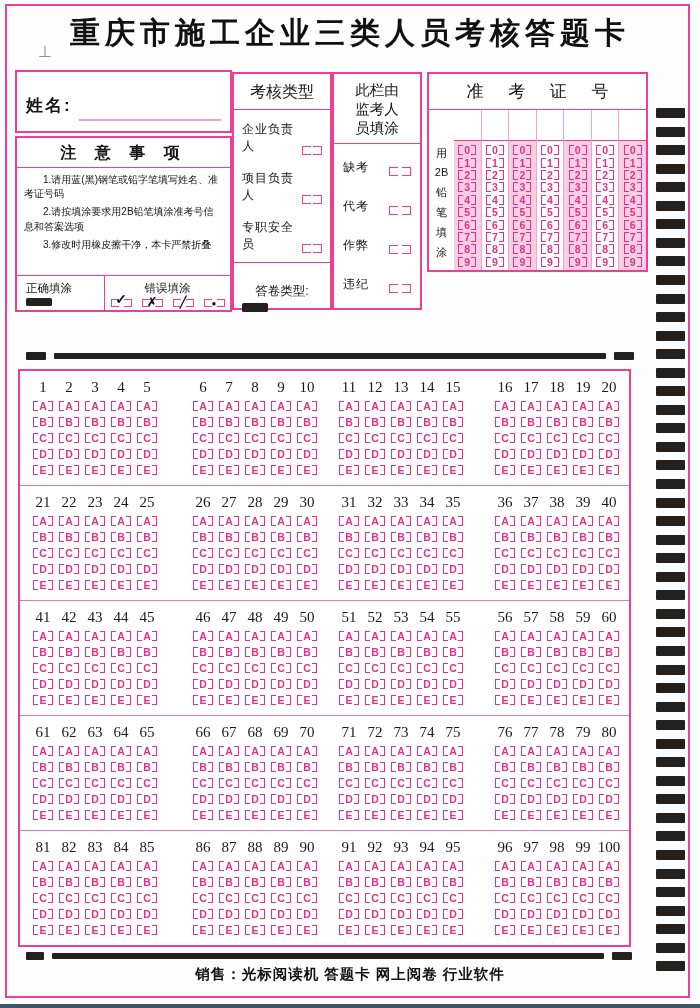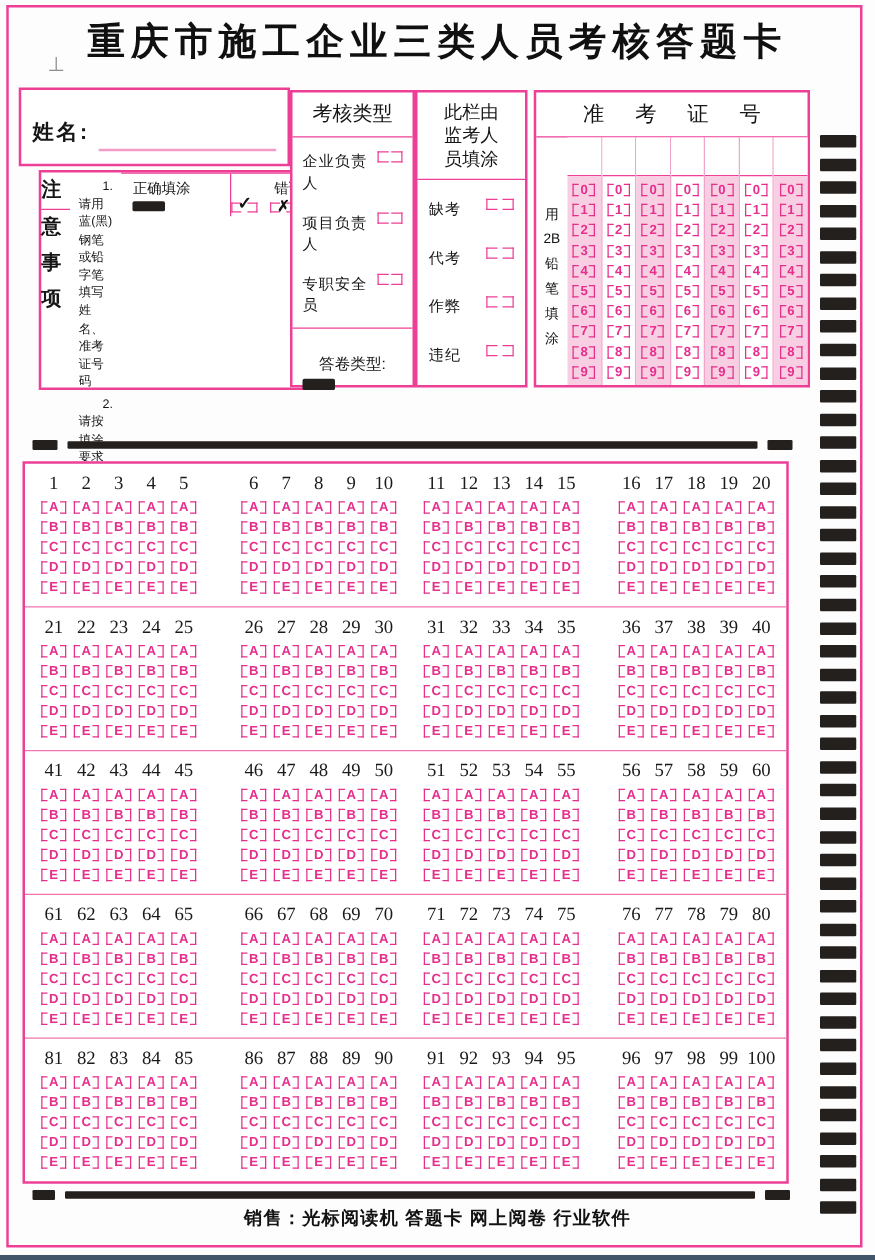--- a/index.html
+++ b/index.html
@@ -12,21 +12,21 @@
          font-size:30px;font-weight:bold;letter-spacing:5px;color:#101010;}
   #regmark{position:absolute;left:38px;top:42px;color:#8f8f8f;font-size:16px;}
   
   .pbox{position:absolute;border:2px solid var(--pink);box-sizing:border-box;background:#fff;}
   
   #name-box{left:15px;top:70px;width:217px;height:63px;}
   #name-label{position:absolute;left:9px;top:22px;font-size:17px;font-weight:bold;letter-spacing:2px;}
   #name-line{position:absolute;left:62px;right:9px;bottom:10px;height:0;
              border-bottom:2px solid #f295c0;border-bottom:2px solid #f49cc7;}
   
-  #notice-box{left:31px;top:136px;width:217px;height:176px;display:flex;flex-direction:row;}
+  #notice-box{left:15px;top:136px;width:217px;height:176px;display:flex;flex-direction:column;}
   #notice-header{height:29px;line-height:29px;text-align:center;font-size:16px;font-weight:bold;
                  letter-spacing:7px;border-bottom:1.5px solid var(--pink);}
   #notice-body{flex:1;padding:5px 7px 0 7px;font-size:10px;line-height:1.42;}
   #notice-body p{margin:0 0 4px 0;text-indent:1.9em;}
   #fill-row{height:34px;border-top:1.5px solid var(--pink);display:flex;}
   #correct-cell{width:88px;border-right:1.5px solid var(--pink);padding:2px 0 0 9px;box-sizing:border-box;}
   #wrong-cell{flex:1;padding-top:2px;text-align:center;}
   .fill-label{font-size:11.5px;}
   .blackbar{background:var(--bar);border-radius:1.5px;}
   #correct-mark{width:26px;height:8px;margin-top:2px;}
@@ -39,37 +39,37 @@
   .wg{position:absolute;left:0;width:100%;text-align:center;color:#141414;font-weight:bold;line-height:1;}
   .wg.check{font-size:14px;top:-7px;}
   .wg.cross{font-size:12px;top:-3px;}
   .wg.slash{font-size:11px;top:-2px;}
   .wg.dot{font-size:8px;top:1px;}
   
   #type-box{left:232px;top:72px;width:100px;height:238px;display:flex;flex-direction:column;}
   #type-header{height:35px;line-height:35px;text-align:center;font-size:16px;
                border-bottom:1.5px solid var(--pink);}
   #type-options{flex:1;display:flex;flex-direction:column;justify-content:space-around;padding:4px 8px 2px 8px;}
-  .opt-row{display:flex;align-items:flex-start;justify-content:space-between;font-size:12px;}
+  .opt-row{display:flex;align-items:flex-end;justify-content:space-between;font-size:12px;}
   .obub{position:relative;width:22px;height:9px;display:inline-block;}
   .obub::before,.obub::after{content:"";position:absolute;top:0;bottom:0;width:8px;
       border:1.7px solid var(--pink);}
   .obub::before{left:0;border-right:none;}
   .obub::after{right:0;border-left:none;}
   #anstype-cell{height:46px;border-top:1.5px solid var(--pink);padding:20px 8px;box-sizing:border-box;}
   #anstype-label{font-size:12.5px;text-align:center;display:block;}
   #anstype-mark{width:26px;height:9px;margin-top:3px;}
   
   #invig-box{left:332px;top:72px;width:90px;height:238px;display:flex;flex-direction:column;}
   #invig-header{padding:7px 0 5px 0;text-align:center;font-size:14.5px;line-height:1.32;
                 border-bottom:1.5px solid var(--pink);}
   #invig-options{flex:1;display:flex;flex-direction:column;justify-content:space-around;padding:4px 9px;}
   .opt-row .opt-label{letter-spacing:1px;}
   
-  #ticket-box{left:427px;top:72px;width:221px;height:238px;display:flex;flex-direction:column;}
+  #ticket-box{left:427px;top:72px;width:221px;height:200px;display:flex;flex-direction:column;}
   #ticket-header{height:35px;line-height:35px;text-align:center;font-size:17px;letter-spacing:10px;
                  text-indent:10px;border-bottom:1.5px solid var(--pink);}
   #ticket-body{flex:1;display:flex;}
   #pencil-label{width:25px;display:flex;flex-direction:column;align-items:center;
                 justify-content:center;padding-top:26px;font-size:11px;line-height:1.8;color:#111;}
   #ticket-grid{flex:1;display:flex;}
   .tcol{flex:1;display:flex;flex-direction:column;}
   .tcol + .tcol{border-left:1px solid #f2a5ca;}
   .write-cell{height:30px;border-bottom:1px solid var(--pink);background:#fff;}
   .digits{flex:1;display:flex;flex-direction:column;justify-content:space-around;

